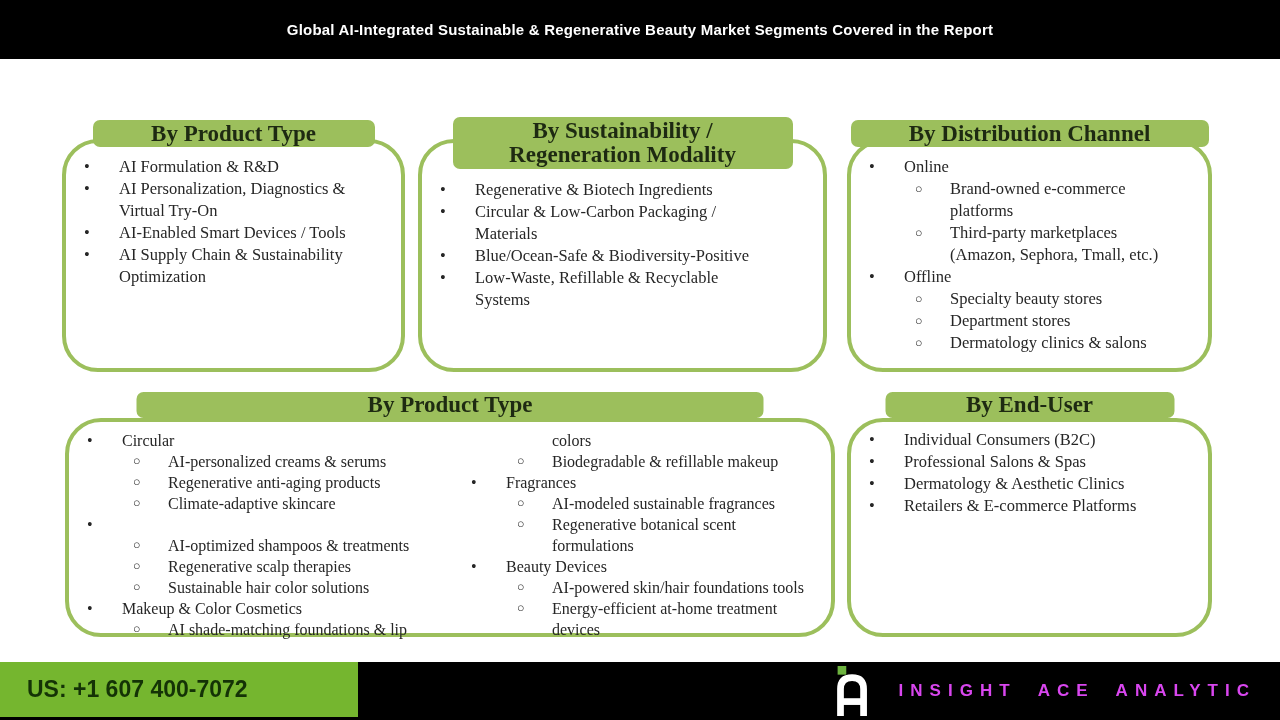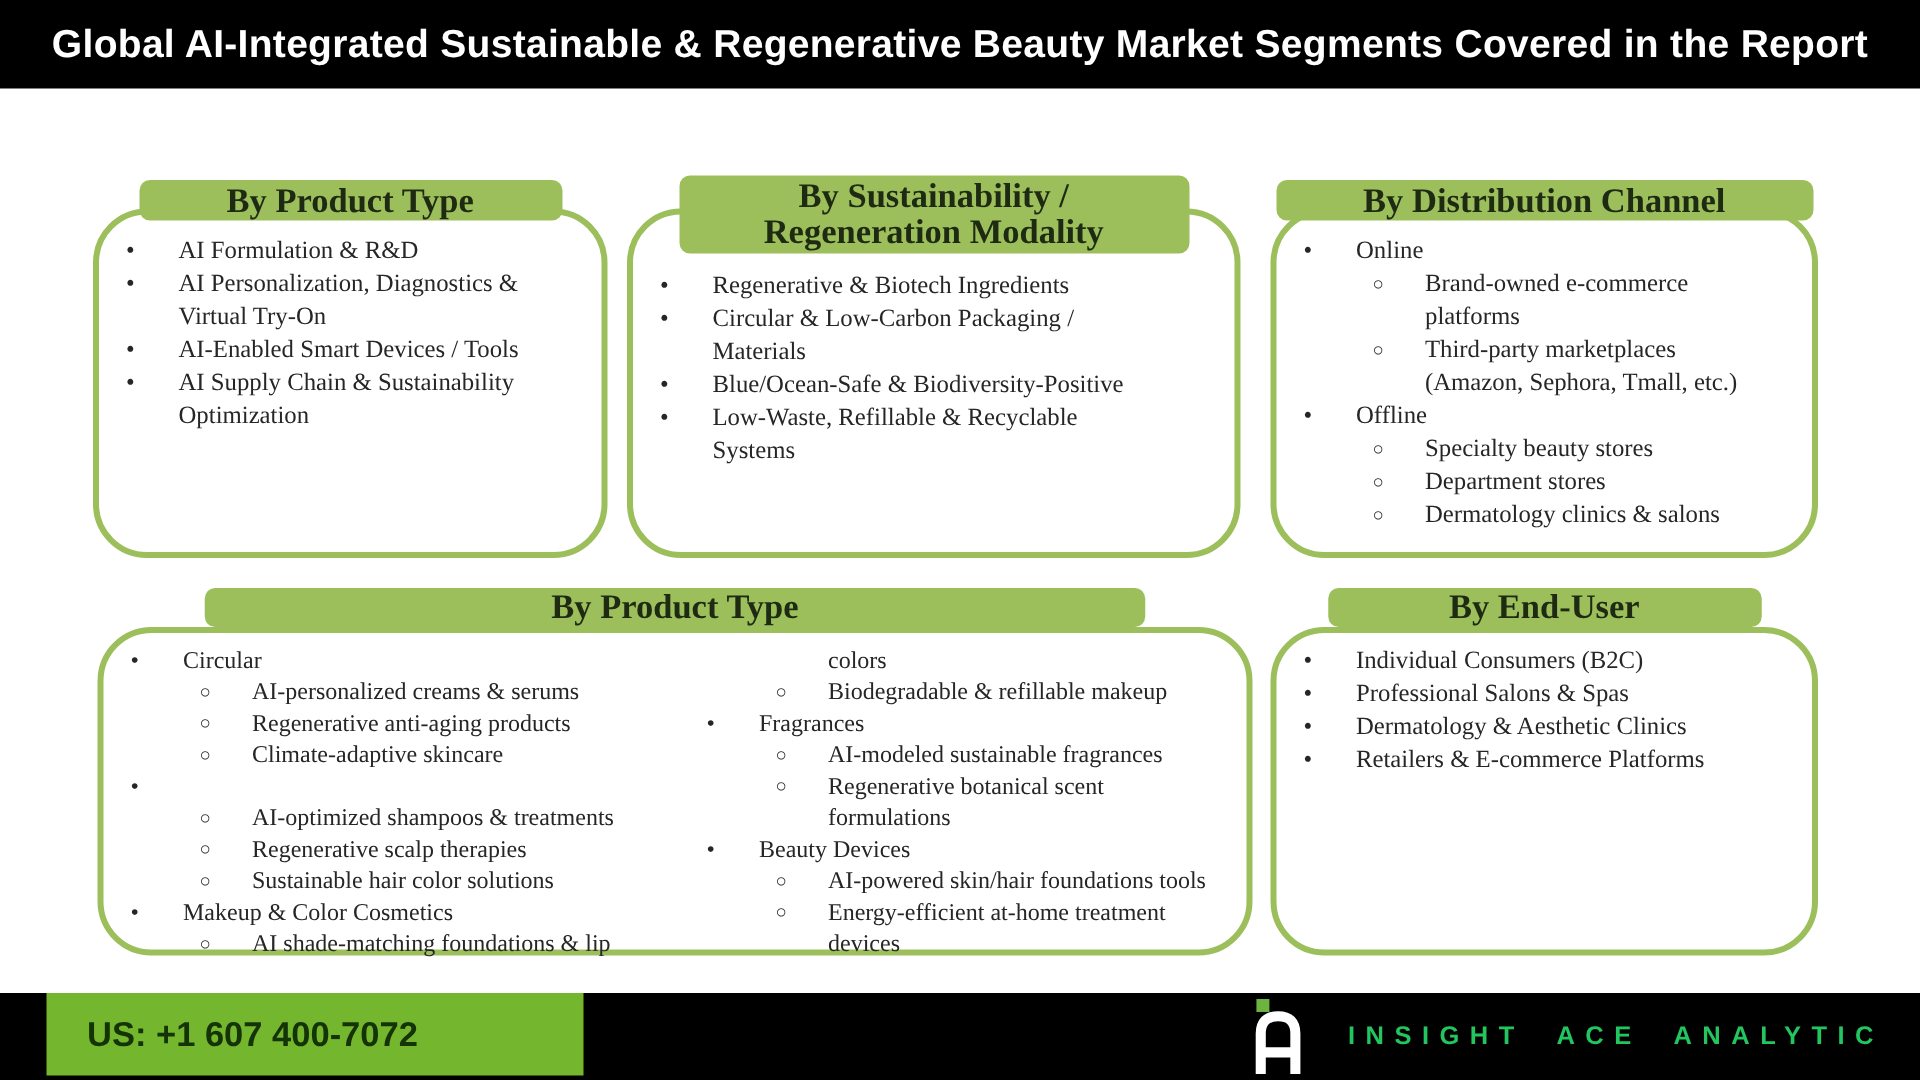--- a/index.html
+++ b/index.html
@@ -12,21 +12,21 @@
   }
   *{margin:0;padding:0;box-sizing:border-box;}
   html,body{width:1280px;height:720px;overflow:hidden;background:#fff;
     font-family:"Liberation Serif", serif;}
   .stage{position:relative;width:1280px;height:720px;background:#ffffff;}
 
   
   .header{position:absolute;left:0;top:0;width:1280px;height:59px;background:#000;
     display:flex;align-items:center;justify-content:center;}
   .header .title{color:#fff;font-family:"Liberation Sans",sans-serif;font-weight:bold;
-    font-size:26px;letter-spacing:.2px;white-space:nowrap;}
+    font-size:15px;letter-spacing:.2px;white-space:nowrap;}
 
   
   .box{position:absolute;border:4px solid var(--green,#9cbf5c);border-radius:36px;background:#fff;}
   .tab{position:absolute;left:50%;transform:translateX(-50%);background:var(--green,#9cbf5c);
     border-radius:7px;color:var(--tab-text,#1e2a12);font-weight:bold;font-size:23px;line-height:24px;
     display:flex;align-items:center;justify-content:center;text-align:center;
     white-space:pre-line;z-index:2;padding:0 10px;}
   .list{position:relative;z-index:1;}
   .row{display:flex;align-items:flex-start;line-height:22px;font-size:16.5px;color:var(--body-text,#262626);}
   .row .mk{flex:0 0 37px;text-align:left;padding-left:2px;}
@@ -41,26 +41,26 @@
   .box--b5 .list{padding:7px 6px 0 0;}
   .box--b4 .cols{display:flex;padding-top:8px;}
   .box--b4 .col-left{width:384px;}
   .box--b4 .col-right{flex:1;}
   .box--b4 .row{line-height:21px;font-size:16px;}
   .box--b4 .row.l2 .mk{line-height:21px;}
 
   
   .footer{position:absolute;left:0;top:662px;width:1280px;height:58px;background:#000;}
   .phone-box{position:absolute;left:0;top:0;width:358px;height:55px;
-    background:var(--footer-green,#75b62f);display:flex;align-items:center;padding-left:27px;margin-left:31px;}
+    background:var(--footer-green,#75b62f);display:flex;align-items:center;padding-left:27px;}
   .phone-box .phone{font-family:"Liberation Sans",sans-serif;font-weight:bold;font-size:23px;
     color:var(--phone-text,#143306);white-space:nowrap;}
   .brand{position:absolute;right:24px;top:0;height:58px;display:flex;align-items:center;gap:28px;}
   .brand .logo{display:block;}
-  .brand .brand-name{color:#22c55e;font-family:"Liberation Sans",sans-serif;font-weight:bold;
+  .brand .brand-name{color:#d946ef;font-family:"Liberation Sans",sans-serif;font-weight:bold;
     font-size:17px;letter-spacing:7px;word-spacing:10px;white-space:nowrap;}
 </style>
 </head>
 <body>
 
 <div class="stage">
 
   <div class="header">
     <div class="title">Global AI-Integrated Sustainable &amp; Regenerative Beauty Market Segments Covered in the Report</div>
   </div>

